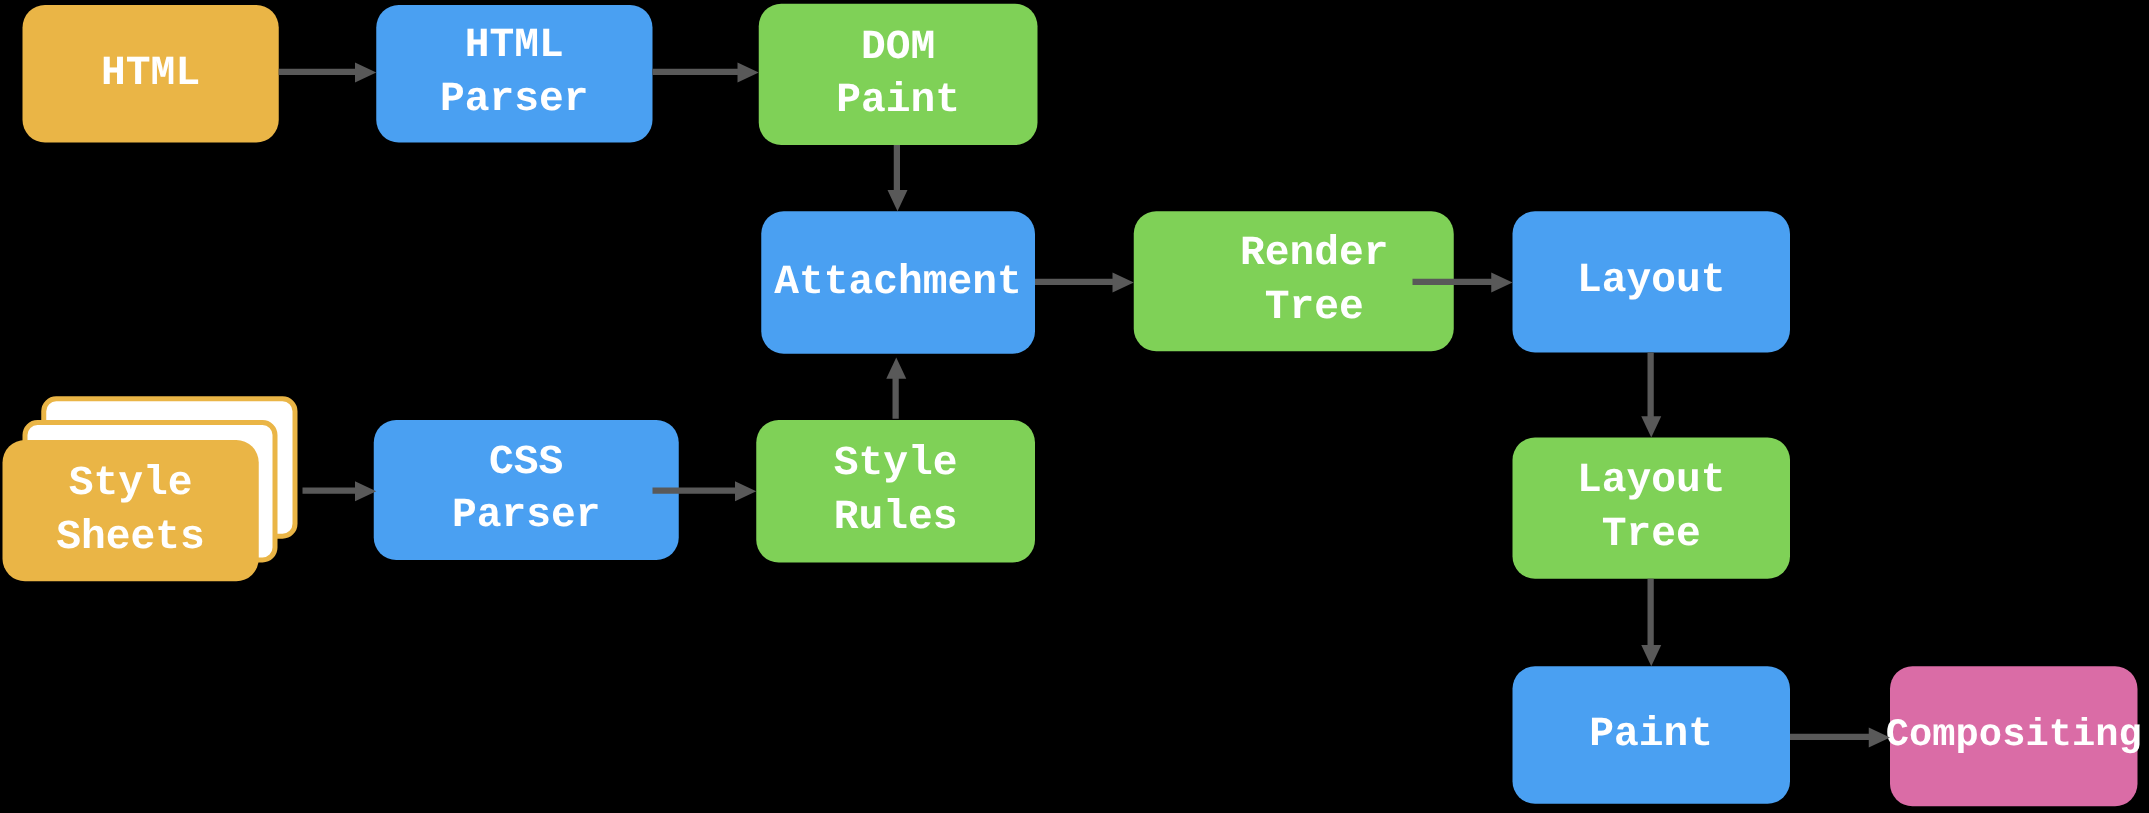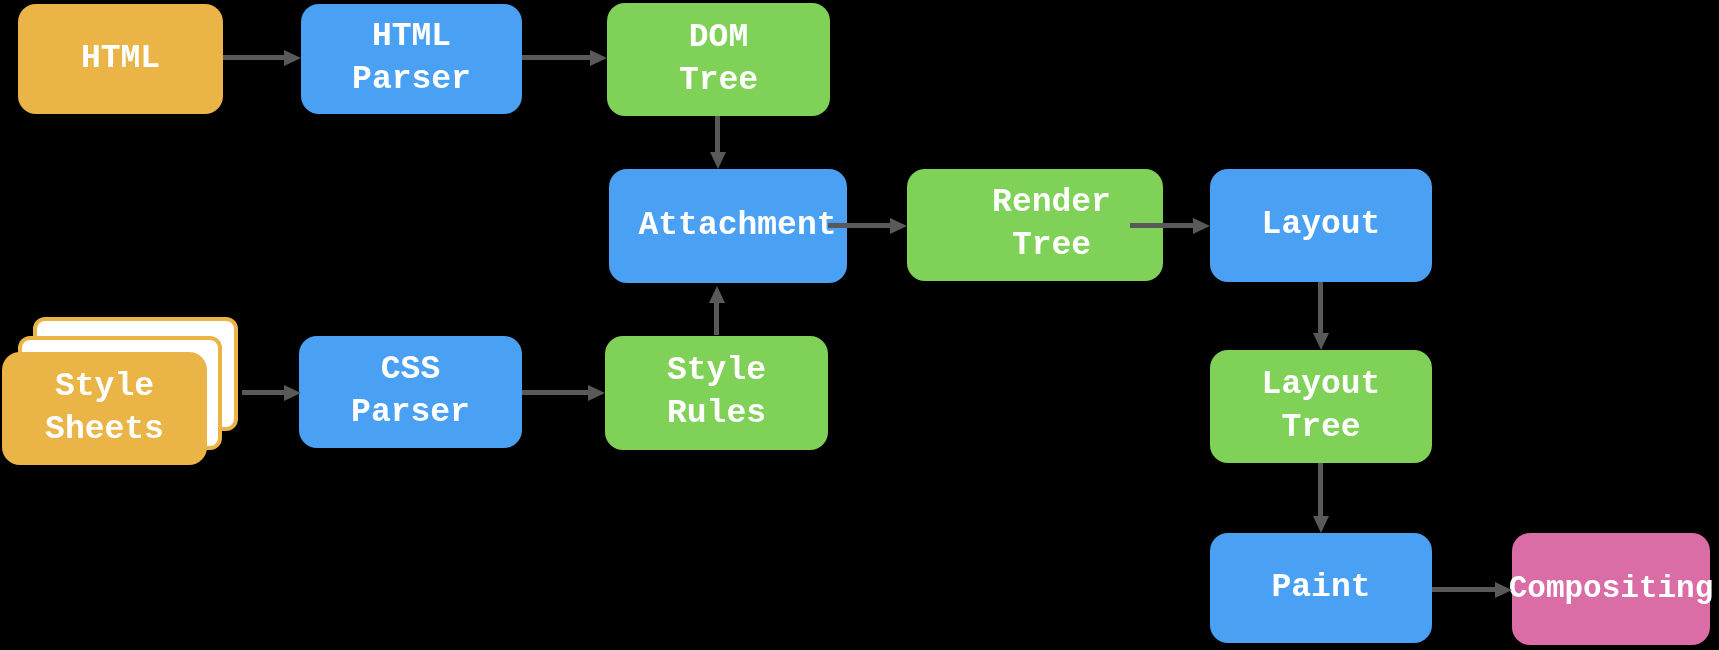--- a/index.html
+++ b/index.html
@@ -44,24 +44,24 @@
     <span class="node-label">HTML</span>
   </div>
 
   <div class="node blue" style="left:301px;top:4px;width:221px;height:110px;">
     <span class="node-label">HTML
 Parser</span>
   </div>
 
   <div class="node green" style="left:607px;top:3px;width:223px;height:113px;">
     <span class="node-label">DOM
-Tree</span>
+Paint</span>
   </div>
 
-  <div class="node blue" style="left:609px;top:169px;width:219px;height:114px;padding-left:19px;">
+  <div class="node blue" style="left:609px;top:169px;width:219px;height:114px;">
     <span class="node-label">Attachment</span>
   </div>
 
   <div class="node green" style="left:907px;top:169px;width:223px;height:112px;padding-left:33px;">
     <span class="node-label">Render
 Tree</span>
   </div>
 
   <div class="node blue" style="left:1210px;top:169px;width:222px;height:113px;">
     <span class="node-label">Layout</span>
@@ -69,21 +69,21 @@
 
   <div class="stack" style="left:2px;top:317px;width:240px;height:150px;">
     <div class="sheet" style="left:31px;top:0px;width:205px;height:114px;"></div>
     <div class="sheet" style="left:16px;top:19px;width:204px;height:114px;"></div>
     <div class="node orange" style="left:0px;top:35px;width:205px;height:113px;">
       <span class="node-label">Style
 Sheets</span>
     </div>
   </div>
 
-  <div class="node blue" style="left:299px;top:336px;width:223px;height:112px;">
+  <div class="node blue" style="left:299px;top:336px;width:244px;height:112px;">
     <span class="node-label">CSS
 Parser</span>
   </div>
 
   <div class="node green" style="left:605px;top:336px;width:223px;height:114px;">
     <span class="node-label">Style
 Rules</span>
   </div>
 
   <div class="node green" style="left:1210px;top:350px;width:222px;height:113px;">

